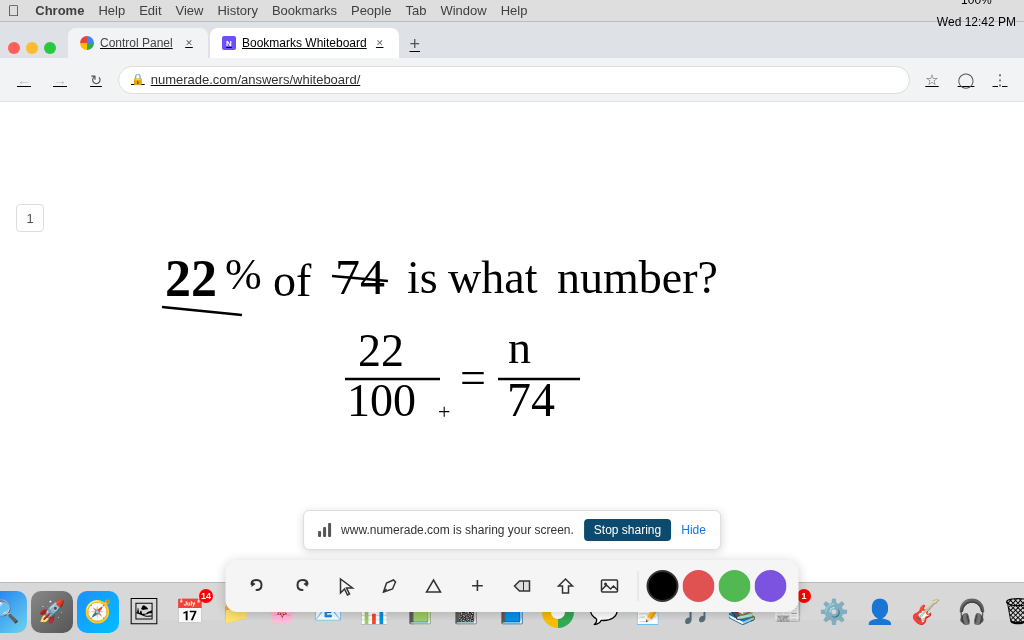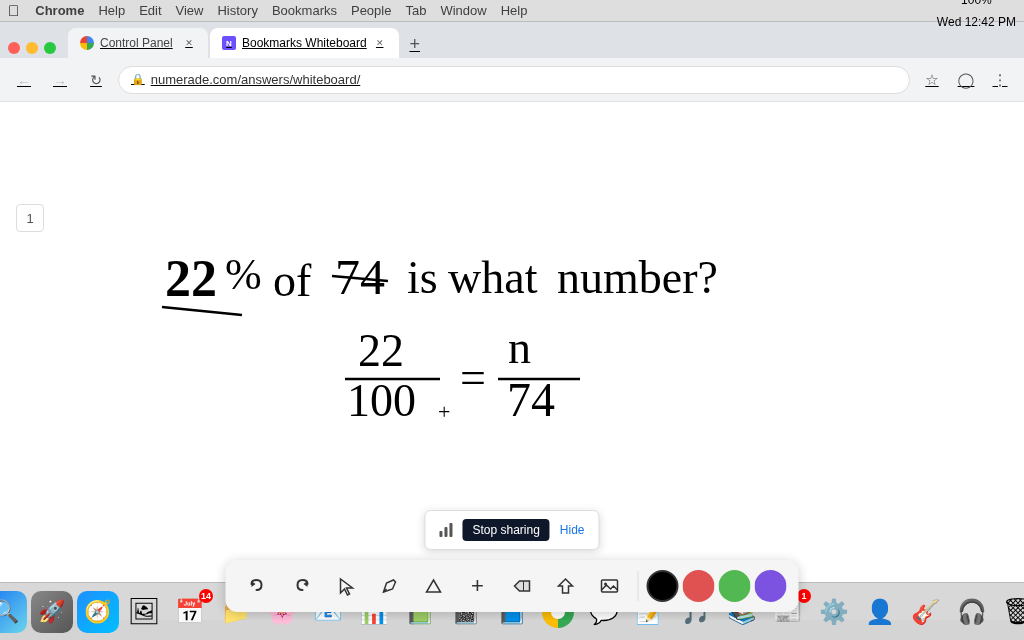--- a/index.html
+++ b/index.html
@@ -271,21 +271,21 @@
       display: flex;
       gap: 2px;
       align-items: flex-end;
     }
     .bar {
       width: 3px;
       background: #555;
       border-radius: 1px;
     }
     .stop-sharing-btn {
-      background: #0f172a;
+      background: #0c4a6e;
       color: #fff;
       border: none;
       border-radius: 4px;
       padding: 4px 10px;
       font-size: 12px;
       cursor: pointer;
     }
     .hide-btn {
       background: none;
       border: none;
@@ -461,20 +461,21 @@
     </svg>
 
     <div class="sharing-banner">
       <div class="sharing-indicator">
         <div class="sharing-bars">
           <div class="bar" style="height:6px;"></div>
           <div class="bar" style="height:10px;"></div>
           <div class="bar" style="height:14px;"></div>
         </div>
       </div>
+      <span>www.numerade.com is sharing your screen.</span>
       <button class="stop-sharing-btn">Stop sharing</button>
       <button class="hide-btn">Hide</button>
     </div>
 
     <div class="toolbar">
 
       <div class="tool-btn" title="Undo">
         <svg width="20" height="20" viewBox="0 0 20 20" fill="none" xmlns="http://www.w3.org/2000/svg">
           <path d="M4 8 Q4 4 9 4 Q14 4 14 9 Q14 14 9 14" stroke="#333" stroke-width="2" fill="none" stroke-linecap="round"></path>
           <polygon points="4,5 4,11 8,8" fill="#333"></polygon>

